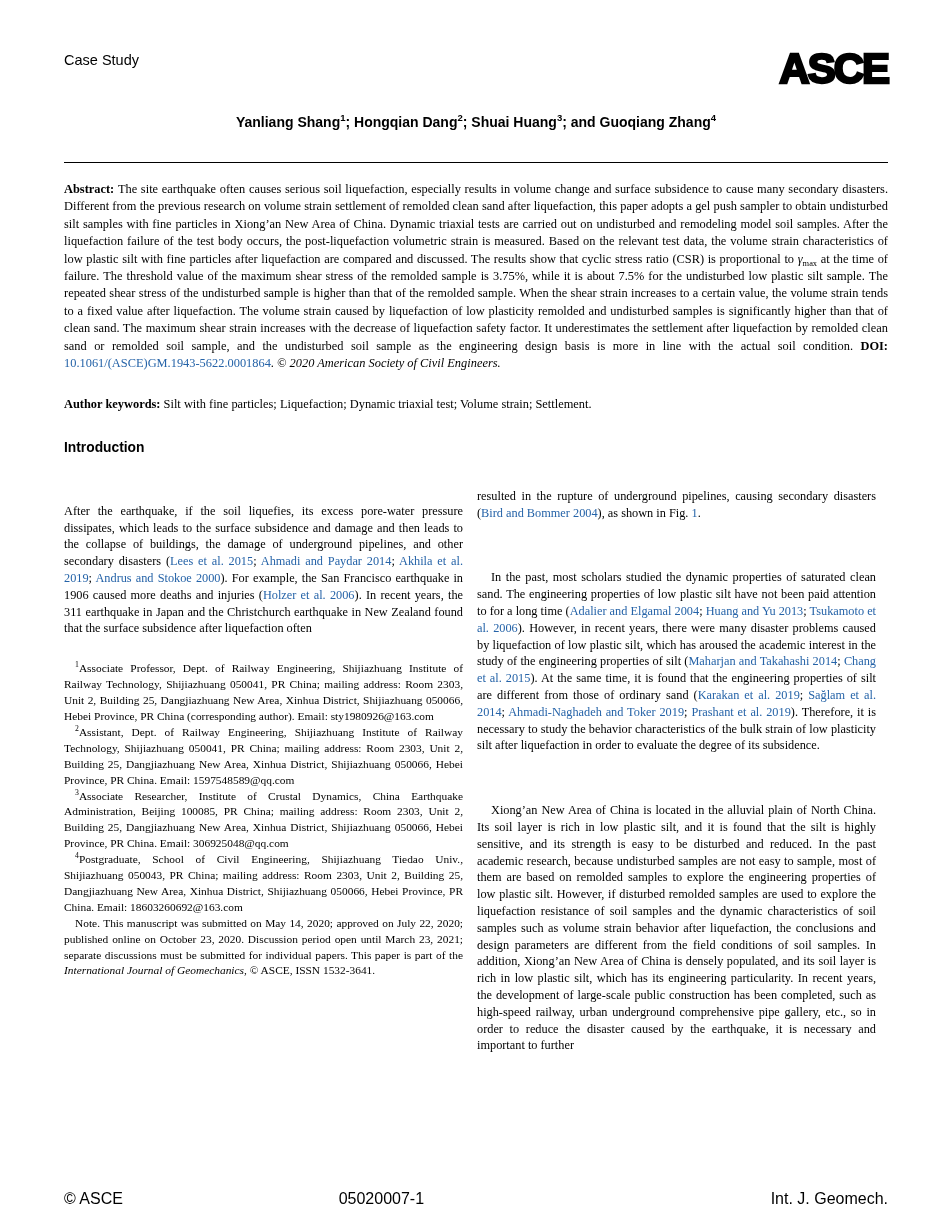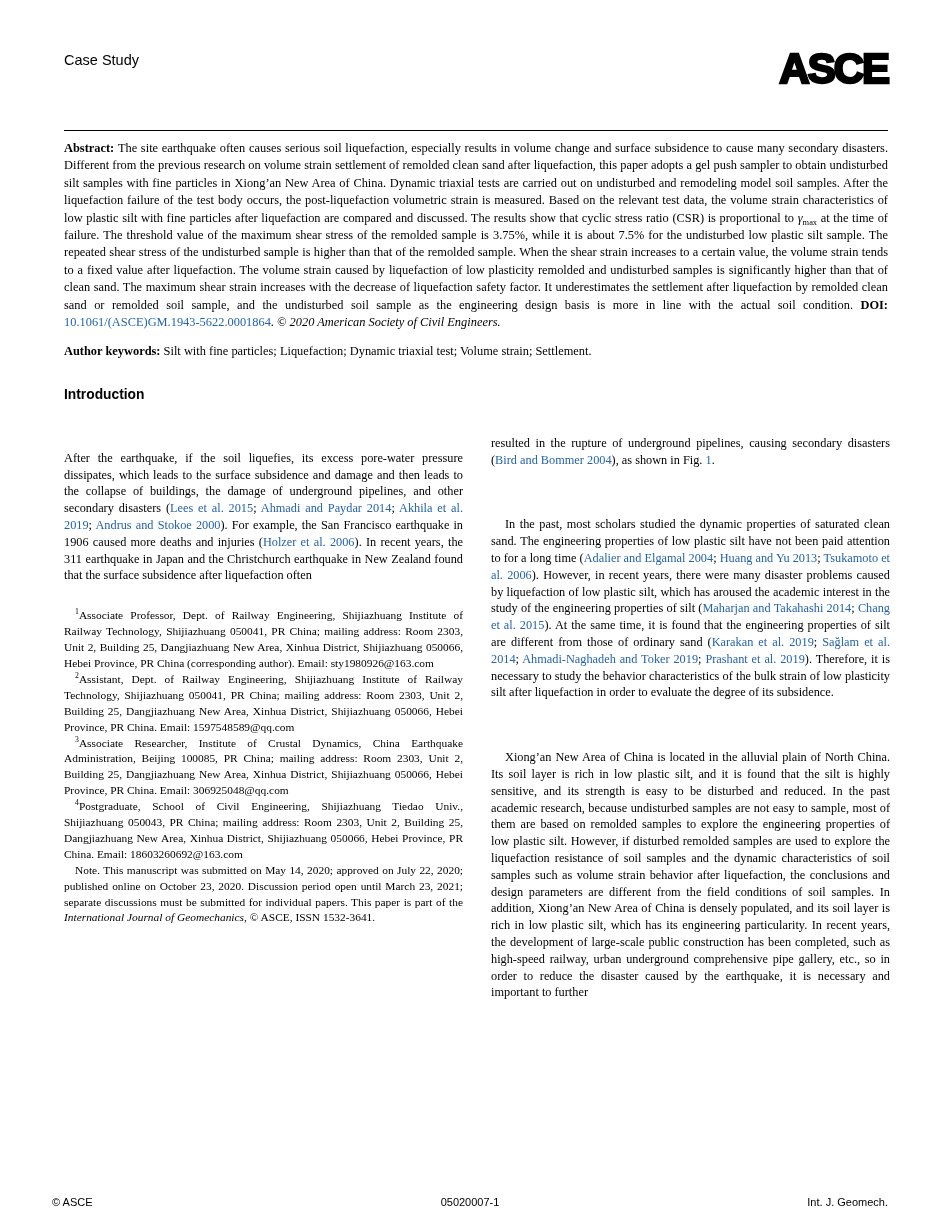--- a/index.html
+++ b/index.html
@@ -45,34 +45,34 @@
   }
   .authors sup { font-size:68%; vertical-align:super; line-height:0; }
 
   .title-rule {
     margin-top:32px;
     border:none; border-top:1.2px solid #000;
     height:0;
   }
 
   .abstract {
-    margin-top:9px;
+    margin-top:18px;
     text-align:justify;
     font-size:12.4px; line-height:17.4px;
   }
 
   .keywords {
-    margin-top:12px;
+    margin-top:24px;
     text-align:justify;
     font-size:12.4px; line-height:17.4px;
   }
 
   .columns {
     margin-top:26px;
-    display:flex; gap:28px;
+    display:flex; gap:14px;
   }
   .col { width:399px; flex:0 0 auto; }
 
   h2.section-heading {
     font-family:"Liberation Sans", sans-serif;
     font-weight:700; font-size:13.8px;
     margin-bottom:17px;
   }
 
   .body-par {
@@ -90,40 +90,41 @@
 
   sup { font-size:68%; vertical-align:super; line-height:0; }
   sub { font-size:68%; vertical-align:sub; line-height:0; }
 
   .b  { font-weight:700; }
   .i  { font-style:italic; }
   .bi { font-weight:400; font-style:italic; }
   .lnk { color:var(--link-color, #2563a8); text-decoration:none; cursor:pointer; }
 
   .footer-row {
-    position:absolute; left:52px; right:64px; bottom:24px;
+    position:absolute; left:64px; right:64px; bottom:24px;
     display:flex; align-items:baseline;
     font-family:"Liberation Sans", sans-serif;
-    font-size:11px;
+    font-size:16px;
   }
   .footer-row .f-left  { flex:1; text-align:left; }
-  .footer-row .f-center{ flex:1; text-align:center; }
+  .footer-row .f-center{ flex:1; text-align:left; }
   .footer-row .f-right { flex:1; text-align:right; }
 </style>
 </head>
 <body>
 
 <div class="page">
 
   <div class="header-row">
     <span class="category">Case Study</span>
     <span class="asce-logo">ASCE</span>
   </div>
 
 
+  <div class="authors"><span>Yanliang Shang</span><sup>1</sup><span>; Hongqian Dang</span><sup>2</sup><span>; Shuai Huang</span><sup>3</sup><span>; and Guoqiang Zhang</span><sup>4</sup></div>
 
   <hr class="title-rule">
 
   <p class="abstract"><span class="b">Abstract: </span><span>The site earthquake often causes serious soil liquefaction, especially results in volume change and surface subsidence to cause many secondary disasters. Different from the previous research on volume strain settlement of remolded clean sand after liquefaction, this paper adopts a gel push sampler to obtain undisturbed silt samples with fine particles in Xiong’an New Area of China. Dynamic triaxial tests are carried out on undisturbed and remodeling model soil samples. After the liquefaction failure of the test body occurs, the post-liquefaction volumetric strain is measured. Based on the relevant test data, the volume strain characteristics of low plastic silt with fine particles after liquefaction are compared and discussed. The results show that cyclic stress ratio (CSR) is proportional to </span><span class="i">γ</span><sub>max</sub><span> at the time of failure. The threshold value of the maximum shear stress of the remolded sample is 3.75%, while it is about 7.5% for the undisturbed low plastic silt sample. The repeated shear stress of the undisturbed sample is higher than that of the remolded sample. When the shear strain increases to a certain value, the volume strain tends to a fixed value after liquefaction. The volume strain caused by liquefaction of low plasticity remolded and undisturbed samples is significantly higher than that of clean sand. The maximum shear strain increases with the decrease of liquefaction safety factor. It underestimates the settlement after liquefaction by remolded clean sand or remolded soil sample, and the undisturbed soil sample as the engineering design basis is more in line with the actual soil condition. </span><span class="b">DOI: </span><a href="#" class="lnk">10.1061/(ASCE)GM.1943-5622.0001864</a><span>. </span><span class="i">© 2020 American Society of Civil Engineers.</span></p>
 
   <p class="keywords"><span class="b">Author keywords: </span><span>Silt with fine particles; Liquefaction; Dynamic triaxial test; Volume strain; Settlement.</span></p>
 
   <div class="columns">
 
     <div class="col">

